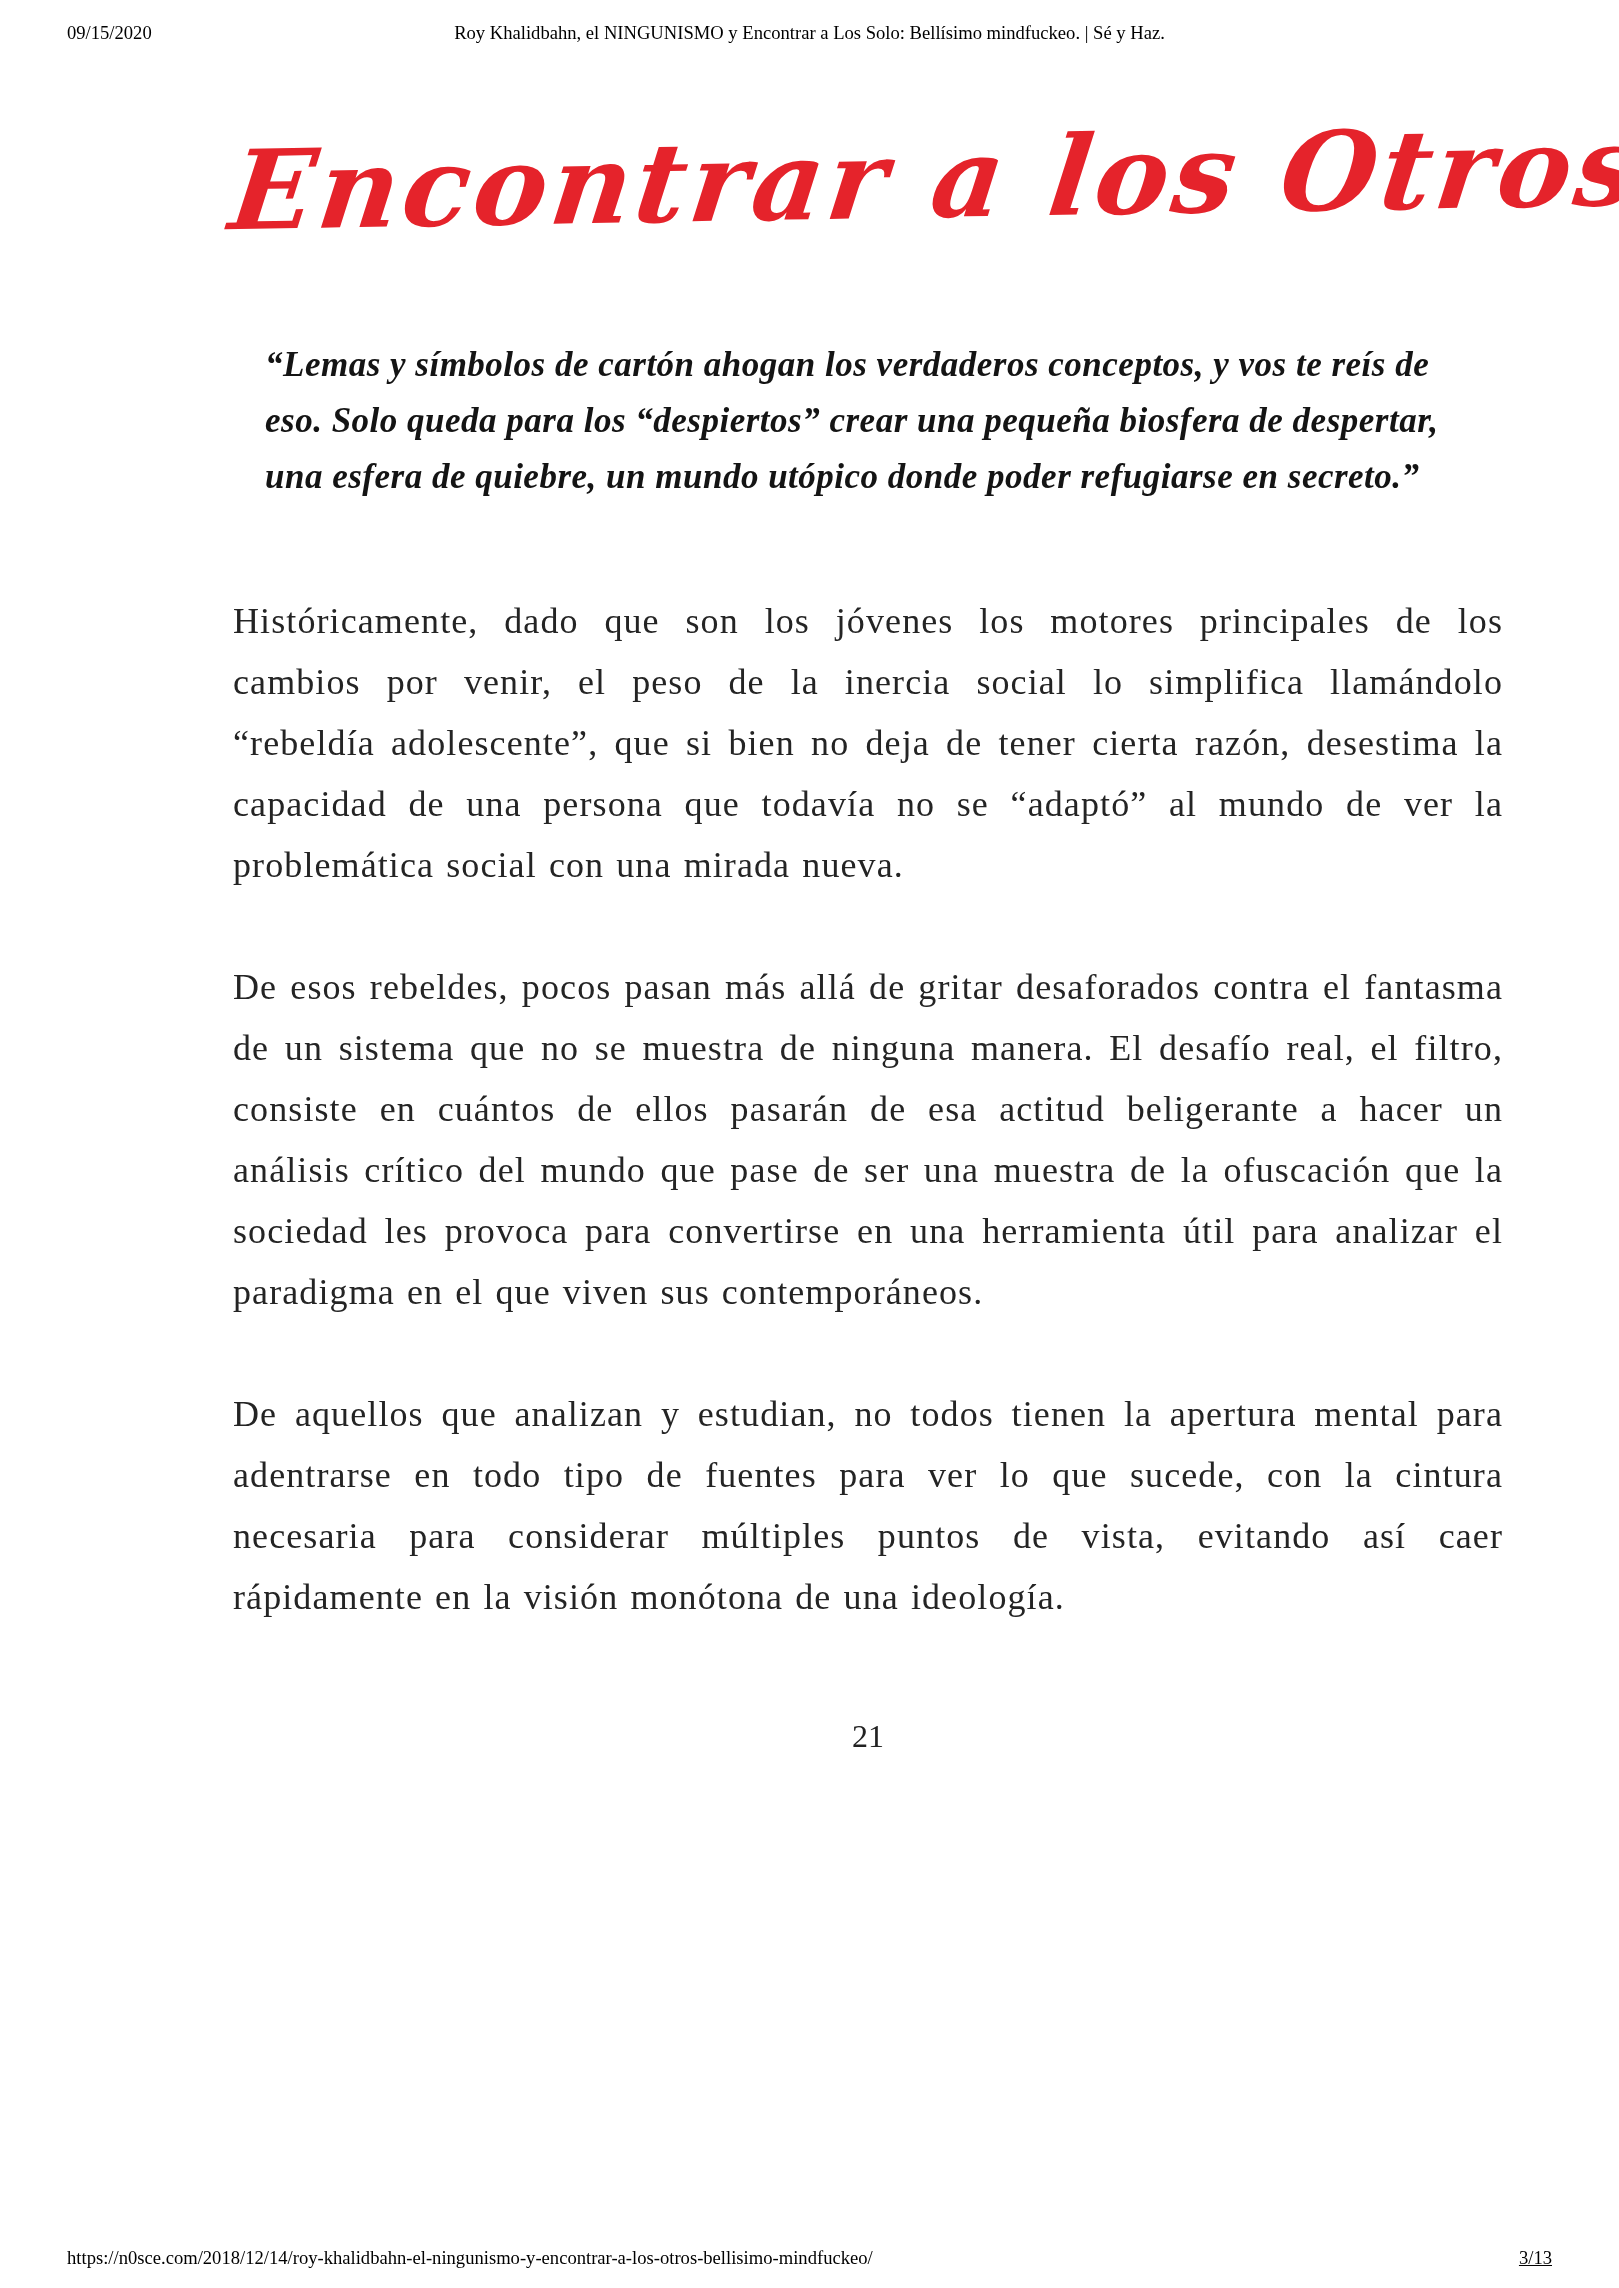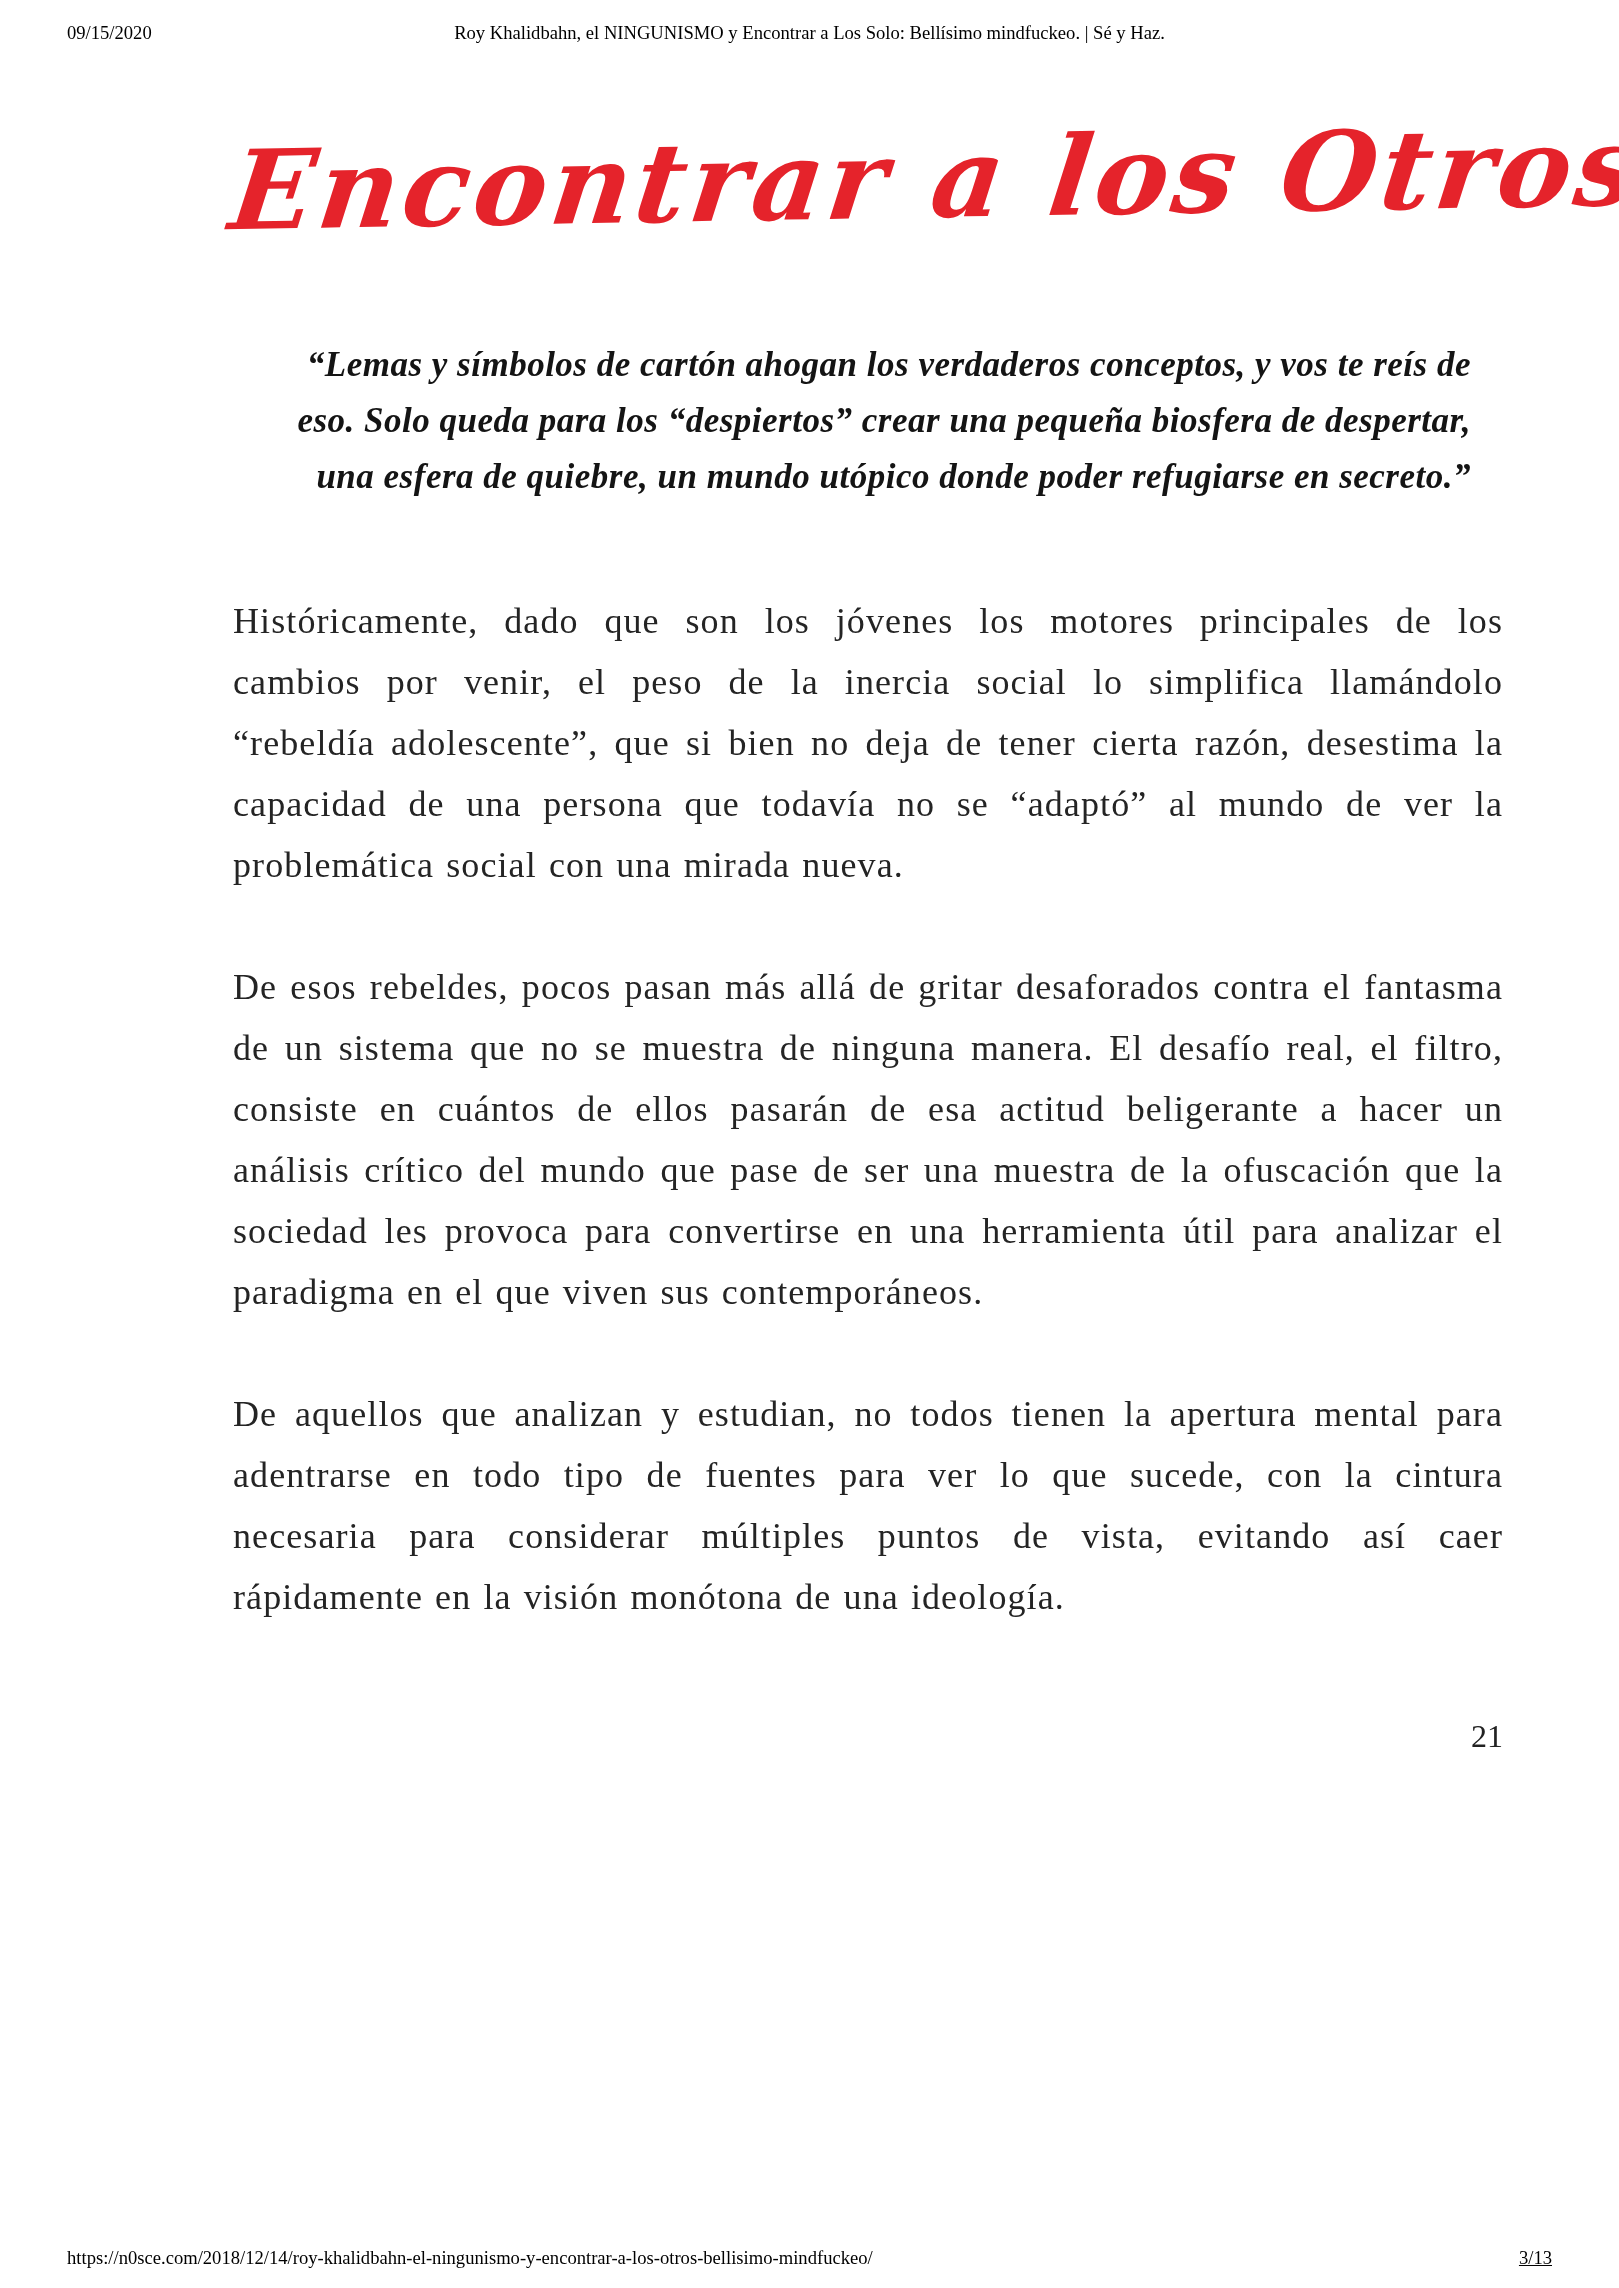--- a/index.html
+++ b/index.html
@@ -55,21 +55,21 @@
     line-height:1.15;
     color:var(--accent-red,#e5232b);
     transform:skewX(-8deg) rotate(-1deg);
     letter-spacing:3.9px;
     white-space:nowrap;
   }
 
   .quote{
     margin:69px auto 0 auto;
     max-width:1206px;
-    text-align:right;
+    text-align:left;
     font-weight:bold;
     font-style:italic;
     font-size:35px;
     line-height:1.6;
     letter-spacing:0.5px;
     color:#141414;
   }
 
   .body-text p{
     margin:61px 0 0 0;
@@ -79,21 +79,21 @@
     letter-spacing:1.1px;
     word-spacing:2px;
     color:#242424;
   }
   .body-text p:first-child{
     margin-top:86px;
   }
 
   .page-number{
     margin-top:90px;
-    text-align:right;
+    text-align:center;
     font-size:32px;
     color:#222;
   }
 
   
   .print-footer{
     position:absolute;
     bottom:19.6px;
     left:0; right:0;
     font-size:18.6px;

